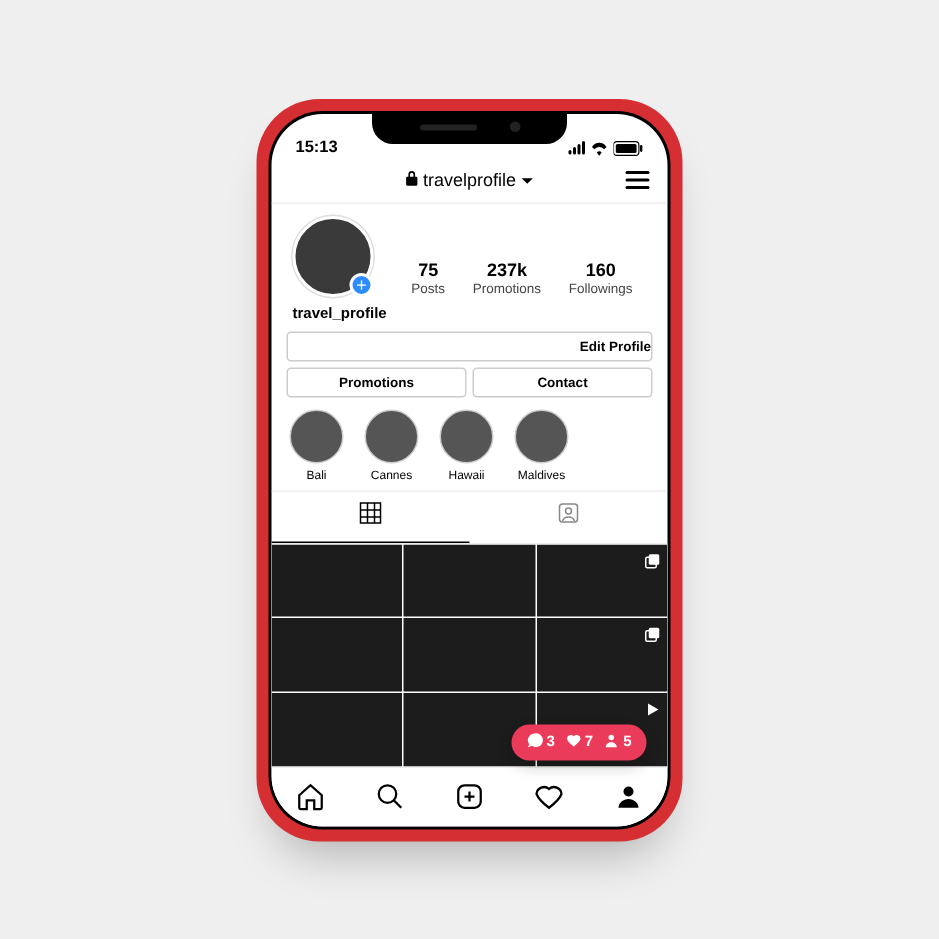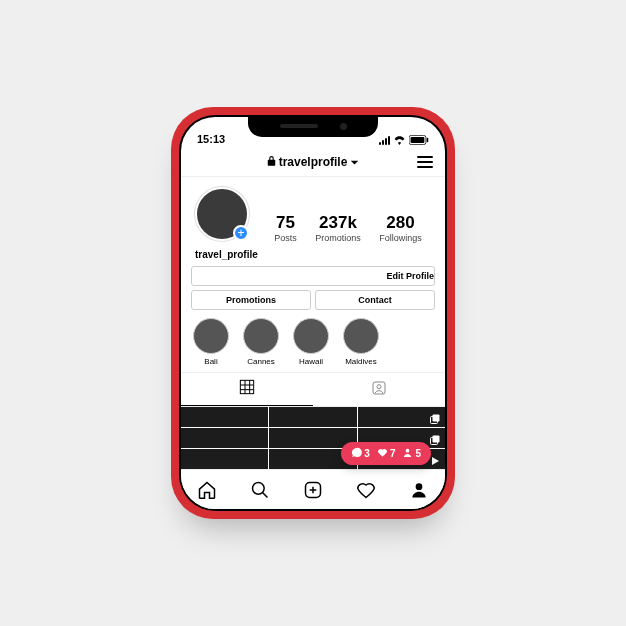--- a/index.html
+++ b/index.html
@@ -4,21 +4,21 @@
 <style>
   * { box-sizing: border-box; margin: 0; padding: 0; }
   body {
     width: 626px; height: 626px;
     background: #efefef;
     display: flex; align-items: center; justify-content: center;
     font-family: -apple-system, Helvetica, Arial, sans-serif;
     position: relative;
   }
   .phone {
-    width: 284px; height: 412px;
+    width: 284px; height: 495px;
     background: #d62f33;
     border-radius: 42px;
     padding: 8px;
     position: relative;
     box-shadow: 0 20px 30px -12px rgba(0,0,0,0.25);
   }
   .bezel {
     width: 100%; height: 100%;
     background: #000;
     border-radius: 36px;
@@ -56,39 +56,39 @@
   .bars span { width:2px; background:#000; border-radius:1px; }
   .bars span:nth-child(1){height:3px} .bars span:nth-child(2){height:5px}
   .bars span:nth-child(3){height:7px} .bars span:nth-child(4){height:9px}
   .wifi svg, .batt svg { display:block; }
   .topbar {
     height: 30px;
     display:flex; align-items:center; justify-content:space-between;
     padding: 0 12px;
     border-bottom: 1px solid #eee;
   }
-  .topbar .title { display:flex; align-items:flex-end; gap:3px; font-size:12px; font-weight:700;}
+  .topbar .title { display:flex; align-items:flex-end; gap:3px; font-size:12px; font-weight:400;}
   .burger { display:flex; flex-direction:column; gap:3px;}
   .burger span{ width:16px; height:2px; background:#000; border-radius:1px;}
   .profile-row {
     display:flex; align-items:center; padding: 8px 14px 4px; gap:16px;
   }
   .avatar {
     width:54px; height:54px; border-radius:50%; background:#3a3a3a;
     position:relative; flex-shrink:0; border:2px solid #fff; box-shadow:0 0 0 1px #ddd;
   }
   .avatar .add {
     position:absolute; right:-2px; bottom:-2px;
     width:16px; height:16px; border-radius:50%; background:#2d8cff;
     border:2px solid #fff;
     display:flex; align-items:center; justify-content:center;
     color:#fff; font-size:12px; line-height:1;
   }
   .stats { flex:1; display:flex; justify-content:space-around; text-align:center;}
-  .stat .num { font-weight:700; font-size:17px;margin-top:28px;}
+  .stat .num { font-weight:700; font-size:12px;margin-top:28px;}
   .stat .lbl { font-size:9px; color:#444;}
   .username { padding: 2px 14px 6px; font-size:10px; font-weight:700;}
   .btnrow { padding: 0 10px; display:flex; gap:4px; }
   .btnrow.full .pbtn { flex:1;text-align:right;}
   .pbtn {
     flex:1; border:1px solid #ccc; border-radius:3px;
     font-size:9px; font-weight:700; text-align:center;
     padding:4px 0; background:#fff;
   }
   .btnrow + .btnrow { margin-top:4px; }
@@ -204,21 +204,21 @@
         <div class="stats">
           <div class="stat">
             <div class="num">75</div>
             <div class="lbl">Posts</div>
           </div>
           <div class="stat">
             <div class="num">237k</div>
             <div class="lbl">Promotions</div>
           </div>
           <div class="stat">
-            <div class="num">280</div>
+            <div class="num">160</div>
             <div class="lbl">Followings</div>
           </div>
         </div>
       </div>
 
       <div class="username">travel_profile</div>
 
       <div class="btnrow full">
         <div class="pbtn">Edit Profile</div>
       </div>

